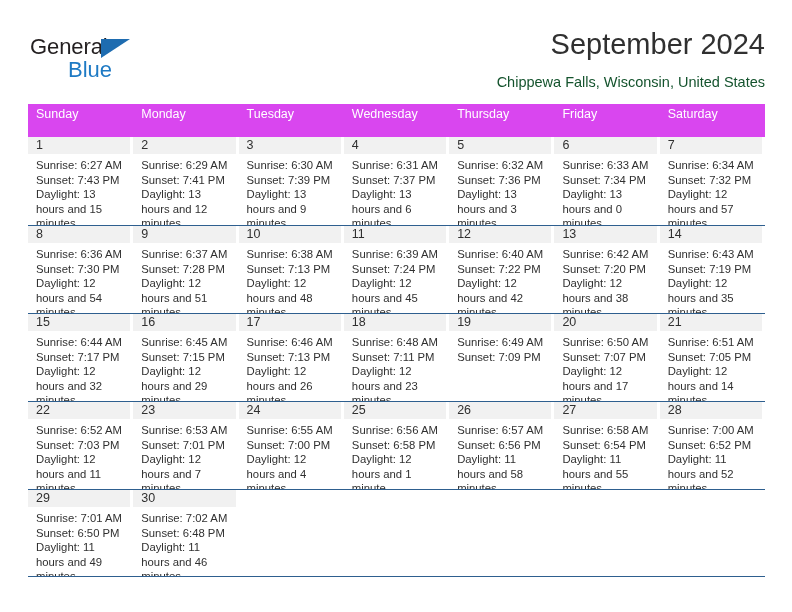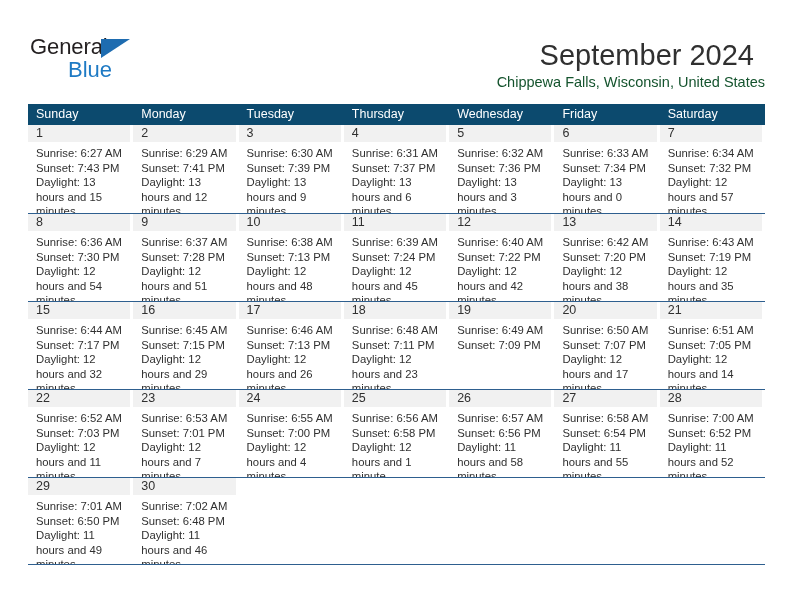--- a/index.html
+++ b/index.html
@@ -70,21 +70,21 @@
   .title {
     position: absolute;
     right: 0;
     top: 0;
     font-size: 29px;
     line-height: 36px;
     color: #303030;
     text-align: right;
     white-space: nowrap;
     font-weight: normal;
-    margin: 11px;
+    margin: 0;
   }
   .subtitle {
     position: absolute;
     right: 0;
     top: 46px;
     font-size: 14.5px;
     line-height: 20px;
     color: #14532d;
     text-align: right;
     white-space: nowrap;
@@ -93,22 +93,22 @@
   
   .calendar {
     position: absolute;
     left: 28px;
     top: 104px;
     width: 737px;
   }
 
   .weekday-header {
     display: flex;
-    background: #0c4a6e;
-    height: 21px;
+    background: #d946ef;
+    height: 33px;
   }
   .weekday-cell {
     flex: 1 1 0;
     color: #ffffff;
     font-size: 12.5px;
     line-height: 21px;
     padding-left: 8px;
     box-sizing: border-box;
     white-space: nowrap;
     overflow: hidden;
@@ -179,22 +179,22 @@
     <h1 class="title">September 2024</h1>
     <div class="subtitle">Chippewa Falls, Wisconsin, United States</div>
   </div>
 
   <div class="calendar">
 
     <div class="weekday-header">
       <div class="weekday-cell">Sunday</div>
       <div class="weekday-cell">Monday</div>
       <div class="weekday-cell">Tuesday</div>
+      <div class="weekday-cell">Wednesday</div>
       <div class="weekday-cell">Thursday</div>
-      <div class="weekday-cell">Wednesday</div>
       <div class="weekday-cell">Friday</div>
       <div class="weekday-cell">Saturday</div>
     </div>
 
     <div class="week-row first">
       <div class="day-cell">
         <div class="day-number">1</div>
         <div class="day-info">
           <div>Sunrise: 6:27 AM</div>
           <div>Sunset: 7:43 PM</div>

